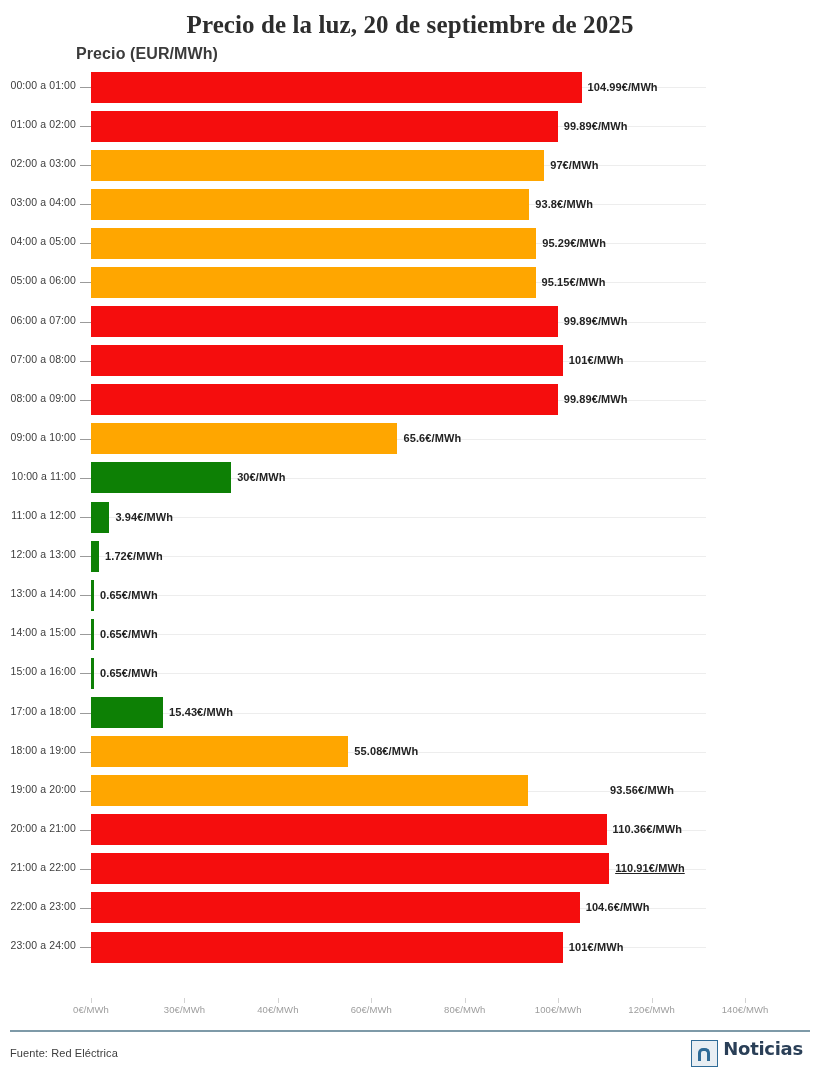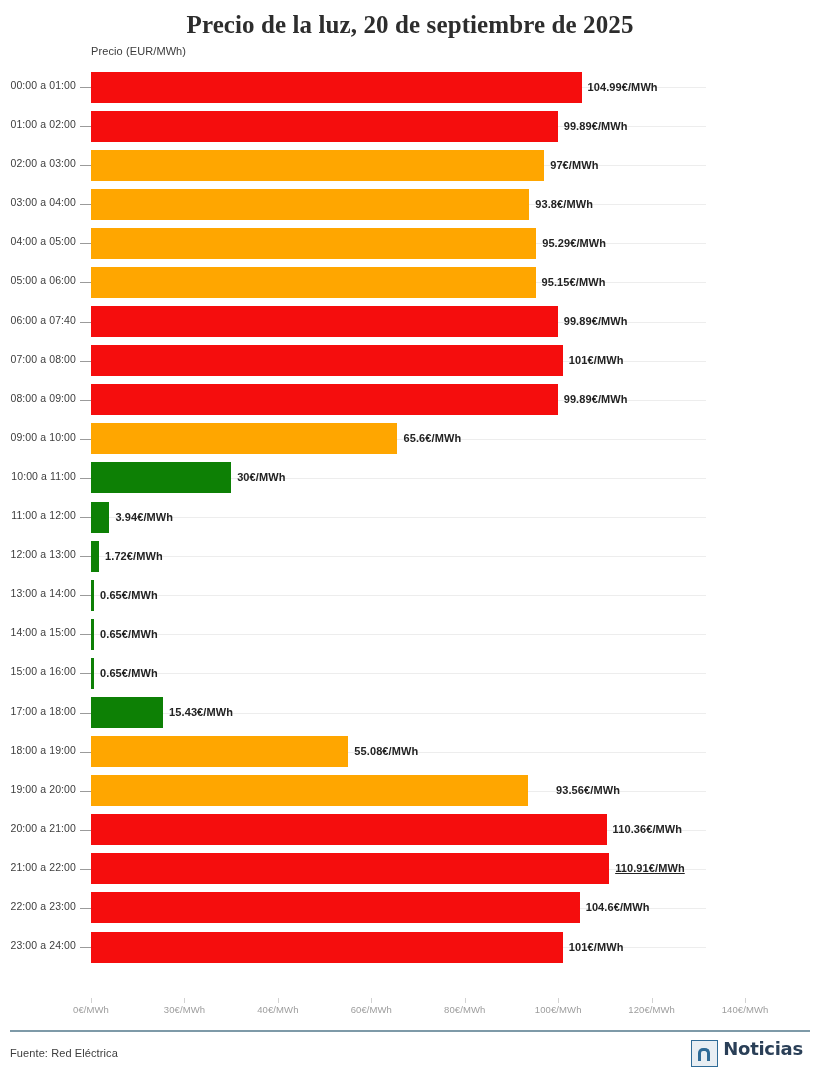--- a/index.html
+++ b/index.html
@@ -25,24 +25,24 @@
     text-align: center;
     letter-spacing: 0.1px;
     padding-top: 9px;
     height: 32px;
     line-height: 32px;
   }
 
   
   .axis-caption {
     position: absolute;
-    left: 91px;
+    left: 76px;
     top: 45px;
-    font-size: 11px;
-    font-weight: normal;
+    font-size: 16px;
+    font-weight: bold;
     color: #3b3b3b;
     letter-spacing: 0.1px;
   }
 
   
   .plot {
     position: absolute;
     left: 0;
     top: 68px;
     width: 736px;
@@ -254,21 +254,21 @@
     <div class="row">
       <div class="gridline"></div>
       <div class="tick-mark"></div>
       <div class="cat-label">05:00 a 06:00</div>
       <div class="bar" style="width: 444.541px; background: rgb(255, 166, 0);"></div>
       <div class="bar-value" style="left: 541.541px;">95.15€/MWh</div>
     </div>
     <div class="row">
       <div class="gridline"></div>
       <div class="tick-mark"></div>
-      <div class="cat-label">06:00 a 07:40</div>
+      <div class="cat-label">06:00 a 07:00</div>
       <div class="bar" style="width: 466.686px; background: rgb(245, 13, 13);"></div>
       <div class="bar-value" style="left: 563.686px;">99.89€/MWh</div>
     </div>
     <div class="row">
       <div class="gridline"></div>
       <div class="tick-mark"></div>
       <div class="cat-label">07:00 a 08:00</div>
       <div class="bar" style="width: 471.872px; background: rgb(245, 13, 13);"></div>
       <div class="bar-value" style="left: 568.872px;">101€/MWh</div>
     </div>
@@ -340,21 +340,21 @@
       <div class="tick-mark"></div>
       <div class="cat-label">18:00 a 19:00</div>
       <div class="bar" style="width: 257.334px; background: rgb(255, 166, 0);"></div>
       <div class="bar-value" style="left: 354.334px;">55.08€/MWh</div>
     </div>
     <div class="row">
       <div class="gridline"></div>
       <div class="tick-mark"></div>
       <div class="cat-label">19:00 a 20:00</div>
       <div class="bar" style="width: 437.112px; background: rgb(255, 166, 0);"></div>
-      <div class="bar-value" style="left: 508px; padding-left: 48px;">93.56€/MWh</div>
+      <div class="bar-value" style="left: 562px; padding-left: 48px;">93.56€/MWh</div>
     </div>
     <div class="row">
       <div class="gridline"></div>
       <div class="tick-mark"></div>
       <div class="cat-label">20:00 a 21:00</div>
       <div class="bar" style="width: 515.602px; background: rgb(245, 13, 13);"></div>
       <div class="bar-value" style="left: 612.602px;">110.36€/MWh</div>
     </div>
     <div class="row">
       <div class="gridline"></div>

